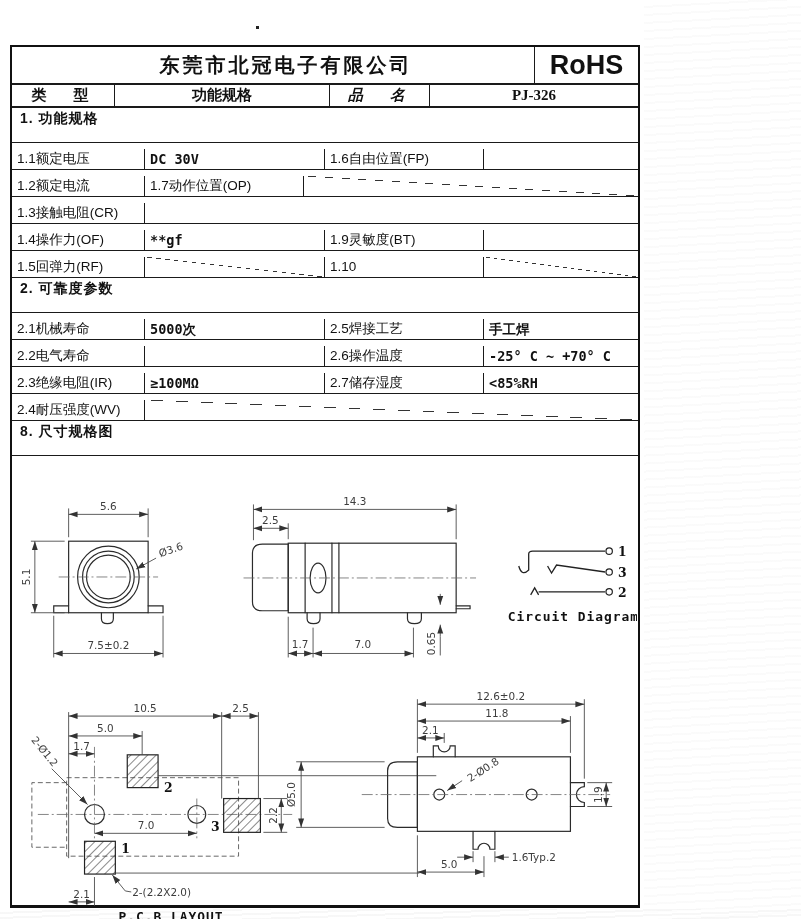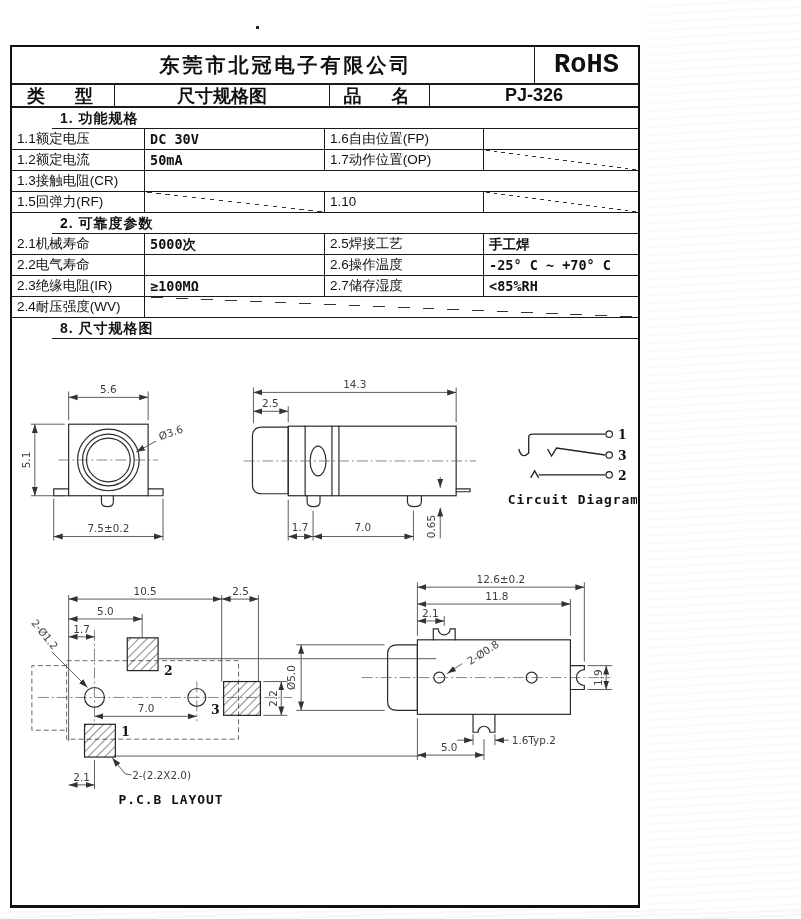--- a/index.html
+++ b/index.html
@@ -25,30 +25,30 @@
     border:2px solid #111;border-bottom-width:3px;
     box-sizing:border-box;background:#fff;
   }
   .row{display:flex;border-bottom:1px solid #1a1a1a;box-sizing:border-box;justify-content:space-between;}
   .c{box-sizing:border-box;border-right:1px solid #1a1a1a;overflow:hidden;white-space:nowrap;}
   .c:last-child{border-right:none;}
   .row-company{height:38px;border-bottom-width:2px;}
   .company-cell{width:523px;display:flex;align-items:center;justify-content:center;
     font-size:20px;font-weight:bold;letter-spacing:3px;padding-left:26px;}
   .rohs-cell{flex:1;display:flex;align-items:center;justify-content:center;
-    font-family:Liberation Mono, monospace;font-size:27px;font-weight:bold;letter-spacing:0px;}
+    font-family:Liberation Sans, sans-serif;font-size:27px;font-weight:bold;letter-spacing:0px;}
   .row-meta{height:23px;border-bottom-width:2px;}
-  .row-meta .c{display:flex;align-items:center;justify-content:center;font-size:18px;}
+  .row-meta .c{display:flex;align-items:center;justify-content:center;font-size:15px;}
   .meta-l1{width:103px;letter-spacing:6px;font-weight:bold;}
   .meta-v1{width:215px;font-weight:bold;}
-  .meta-l2{width:100px;letter-spacing:6px;font-weight:bold;}
-  .meta-v2{flex:1;font-family:Liberation Sans, sans-serif;font-weight:bold;}
-  .row-title{height:21px;margin-left:40px;}
+  .meta-l2{width:100px;letter-spacing:6px;font-weight:bold;font-style:italic;}
+  .meta-v2{flex:1;font-family:Liberation Serif, serif;font-weight:bold;}
+  .row-title{height:35px;}
   .row-title .c{flex:1;font-size:14px;line-height:20px;padding-left:8px;font-weight:bold;letter-spacing:1px;}
-  .row-spec{height:21px;}
+  .row-spec{height:21px;margin-top:6px;}
   .row-spec .c{font-size:13.5px;line-height:20px;padding-left:5px;}
   .sc1{width:133px;}
   .sc2{width:180px;}
   .sc3{width:159px;}
   .sc4{flex:1;}
   .val{font-family:"DejaVu Sans Mono", monospace;font-weight:bold;font-size:13.5px;padding-left:8px;}
   .diag{background-image:linear-gradient(to top right,transparent 49.4%,#333 49.4%,#333 50.6%,transparent 50.6%);}
   .row-draw{height:545px;border-bottom:none;position:relative;}
   .row-draw svg{display:block;}
 
@@ -73,42 +73,47 @@
 
 <div class="sheet">
 
   <div class="row row-company">
     <div class="c company-cell">东莞市北冠电子有限公司</div>
     <div class="c rohs-cell">RoHS</div>
   </div>
 
   <div class="row row-meta">
     <div class="c meta-l1">类　型</div>
-    <div class="c meta-v1">尺寸规格图</div>
+    <div class="c meta-v1">功能规格</div>
     <div class="c meta-l2">品　名</div>
     <div class="c meta-v2">PJ-326</div>
   </div>
 
   <div class="row row-title">
     <div class="c">1.  功能规格</div>
   </div>
   <div class="row row-spec">
     <div class="c sc1">1.1额定电压</div>
     <div class="c sc2 val">DC 30V</div>
     <div class="c sc3">1.6自由位置(FP)</div>
     <div class="c sc4 val"></div>
   </div>
   <div class="row row-spec">
     <div class="c sc1">1.2额定电流</div>
-    <div class="c sc2 val">50mA</div>
     <div class="c sc3">1.7动作位置(OP)</div>
     <div class="c sc4 val diag"></div>
   </div>
   <div class="row row-spec">
     <div class="c sc1">1.3接触电阻(CR)</div>
+    <div class="c sc4 val"></div>
+  </div>
+  <div class="row row-spec">
+    <div class="c sc1">1.4操作力(OF)</div>
+    <div class="c sc2 val">**gf</div>
+    <div class="c sc3">1.9灵敏度(BT)</div>
     <div class="c sc4 val"></div>
   </div>
   <div class="row row-spec">
     <div class="c sc1">1.5回弹力(RF)</div>
     <div class="c sc2 val diag"></div>
     <div class="c sc3">1.10</div>
     <div class="c sc4 val diag"></div>
   </div>
 
   <div class="row row-title">

